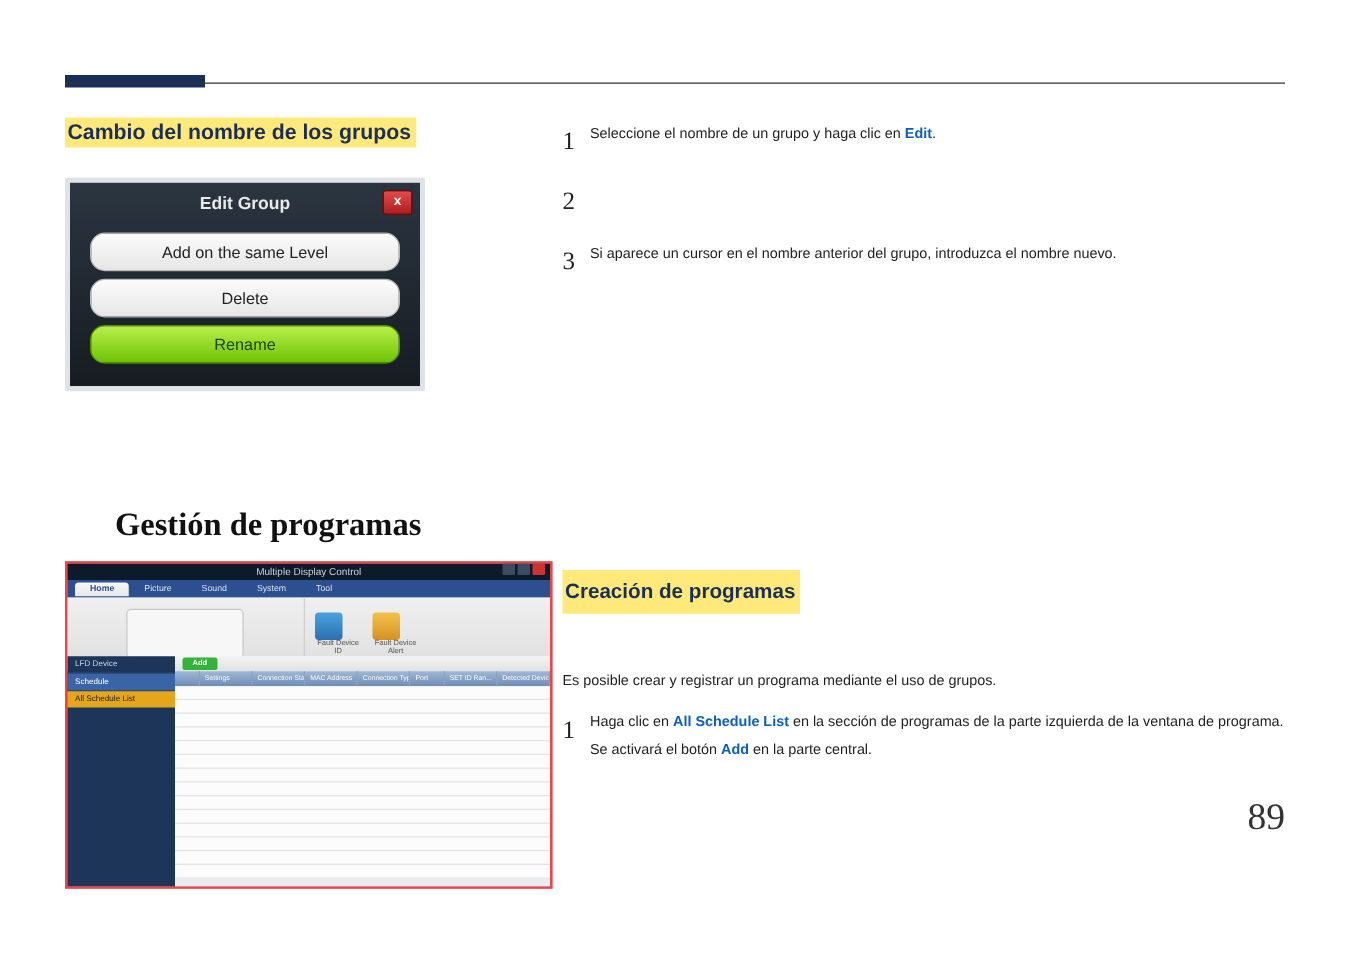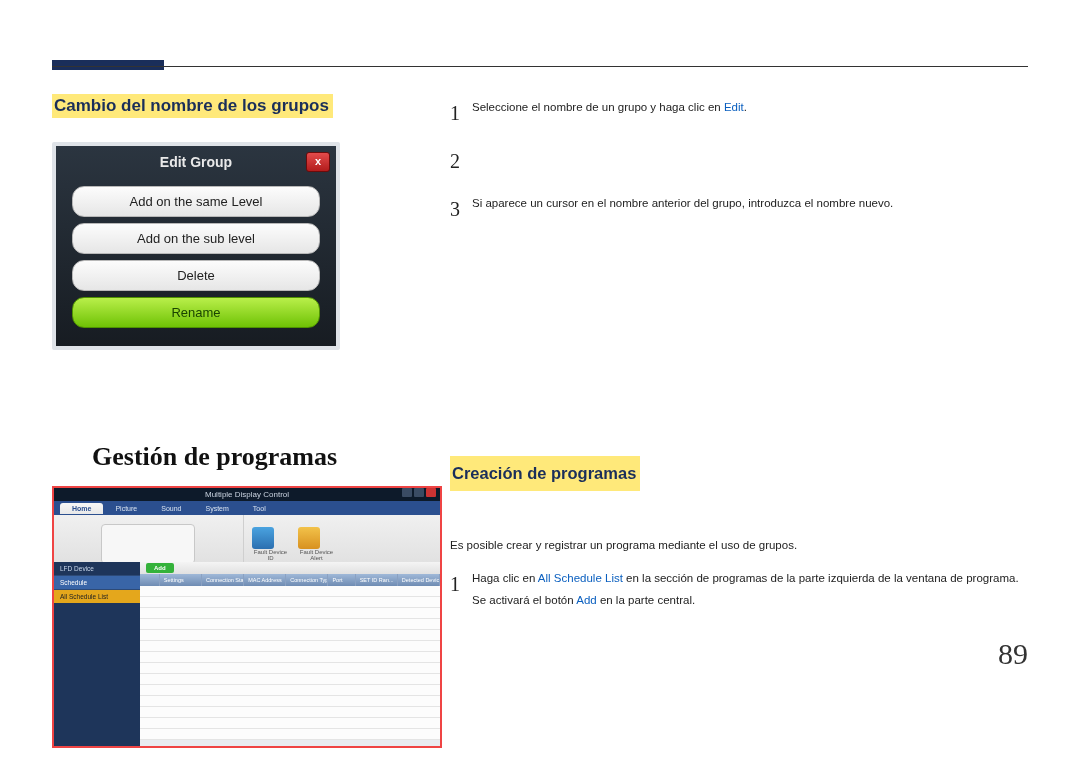--- a/index.html
+++ b/index.html
@@ -79,21 +79,21 @@
     font-size: 20px;
     width: 22px;
     flex-shrink: 0;
     color: #222;
   }
   .step-text {
     padding-top: 3px;
   }
   .blue-bold {
     color: #0a5fbf;
-    font-weight: normal;
+    font-weight: bold;
   }
   .intro-line {
     margin-bottom: 8px;
     margin-top: 34px;
   }
 
   
   .dialog {
     width: 280px;
     border: 4px solid #dfe3e8;
@@ -302,21 +302,20 @@
   <div class="left-col">
     <span class="section-heading">Cambio del nombre de los grupos</span>
 
     
     <div class="dialog">
       <div class="dialog-title">
         <span>Edit Group</span>
         <div class="close-btn">x</div>
       </div>
       <div class="dlg-option">Add on the same Level</div>
-      <div class="dlg-option">Add on the sub level</div>
       <div class="dlg-option">Delete</div>
       <div class="dlg-option highlight">Rename</div>
     </div>
 
     
     <div style="height:60px"></div>
     <div class="big-heading">Gestión de programas</div>
 
     
     <div class="schedule-shot">

